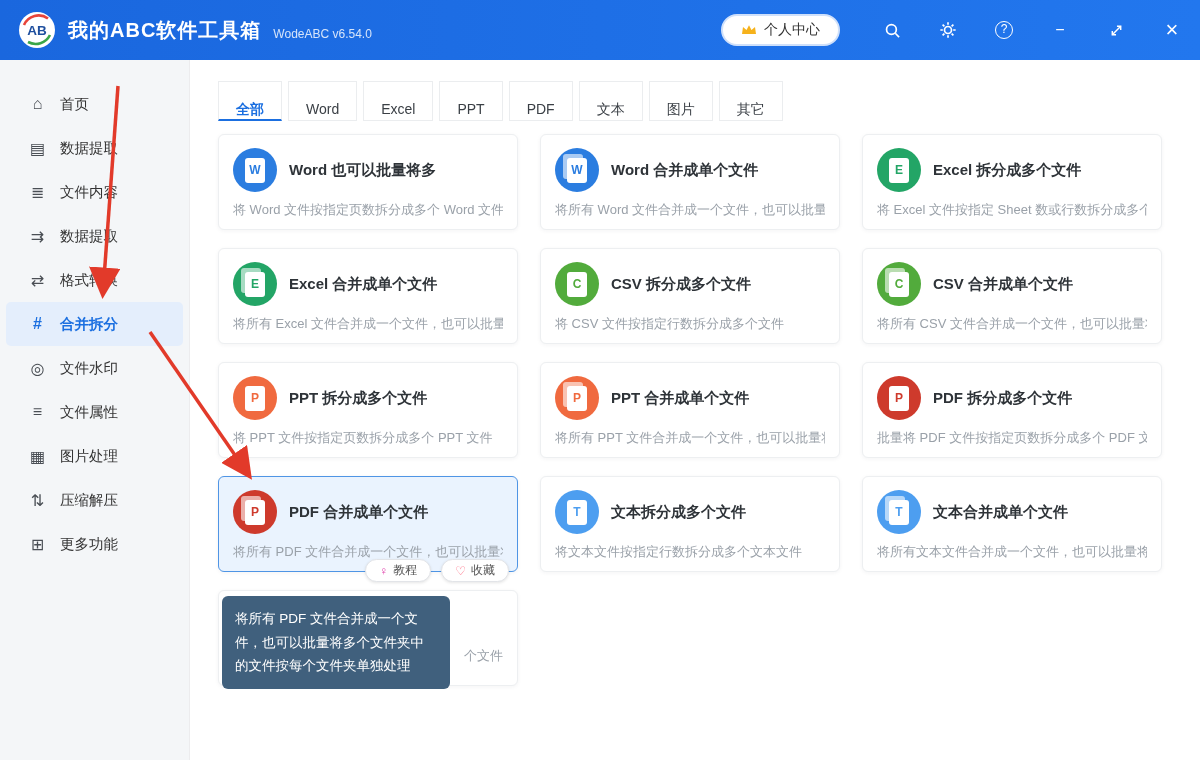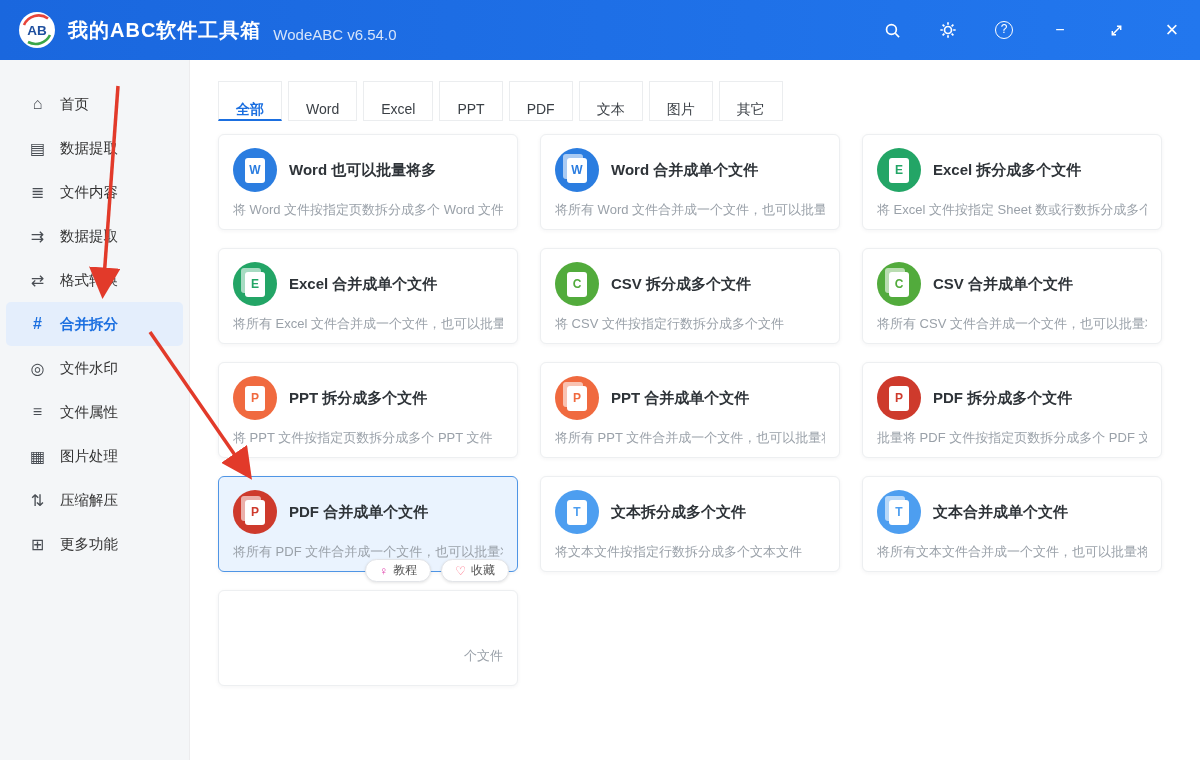--- a/index.html
+++ b/index.html
@@ -5,21 +5,21 @@
   * { margin:0; padding:0; box-sizing:border-box; }
   html,body { width:1200px; height:760px; overflow:hidden;
     font-family:"Liberation Sans","DejaVu Sans",sans-serif; background:#fff; }
   .app { position:relative; width:1200px; height:760px; }
 
   
   .titlebar { height:60px; background:linear-gradient(90deg,#1a67de,#2277ee);
     display:flex; align-items:center; padding-left:18px; }
   .logo { width:38px; height:38px; margin-right:12px; flex:none; }
   .app-title { color:#fff; font-size:20px; font-weight:bold; margin-right:12px; letter-spacing:1px; }
-  .version { color:rgba(255,255,255,.82); font-size:15px; margin-top:8px; }
+  .version { color:rgba(255,255,255,.82); font-size:12px; margin-top:8px; }
   .tb-right { margin-left:auto; display:flex; align-items:center; height:60px; }
   .pc-btn { background:#fff; border:2px solid #cfe0fa; border-radius:17px; height:32px;
     display:flex; align-items:center; gap:7px; padding:0 18px; font-size:14px; color:#333;
     margin-right:24px; cursor:pointer; }
   .tb-ico { width:56px; height:60px; display:flex; align-items:center; justify-content:center;
     color:#fff; cursor:pointer; }
   .help-circle { width:18px; height:18px; border:1.5px solid #fff; border-radius:50%;
     font-size:12px; line-height:15px; text-align:center; color:#fff; }
   .min-glyph { font-size:16px; } .close-glyph { font-size:22px; line-height:1; }
 
@@ -79,20 +79,28 @@
         <circle cx="19" cy="19" r="18" fill="#fff"></circle>
         <path d="M6 14 A16 16 0 0 1 30 7.5" stroke="#e8443a" stroke-width="2.6" fill="none"></path>
         <path d="M32 24 A16 16 0 0 1 10 31" stroke="#3aa648" stroke-width="2.6" fill="none"></path>
         <text x="19" y="24" text-anchor="middle" font-size="13.5" font-weight="bold" fill="#1f4f9e">AB</text>
       </svg>
     </span>
     <span class="app-title">我的ABC软件工具箱</span>
     <span class="version">WodeABC v6.54.0</span>
 
     <div class="tb-right">
+      <div class="pc-btn">
+        <span style="display:flex;">
+          <svg viewBox="0 0 16 12" width="16" height="12">
+              <path d="M1 10 L2 3 L5.5 6 L8 1.2 L10.5 6 L14 3 L15 10 Z" fill="#f6b21b"></path>
+            </svg>
+        </span>
+        <span>个人中心</span>
+      </div>
       <div class="tb-ico">
         <svg viewBox="0 0 16 16" width="17" height="17">
             <circle cx="7" cy="7" r="4.6" stroke="#fff" fill="none" stroke-width="1.6"></circle>
             <path d="M10.6 10.6 L14.2 14.2" stroke="#fff" stroke-width="1.6"></path>
           </svg>
       </div>
       <div class="tb-ico">
         <svg viewBox="0 0 16 16" width="18" height="18">
             <g stroke="#fff" stroke-width="1.5" fill="none">
               <circle cx="8" cy="8" r="3.1"></circle>
@@ -303,20 +311,21 @@
                 <span class="doc front" style="color:#4d9ef0">T</span>
               </span>
               <span class="card-title">文本合并成单个文件</span>
             </div>
             <div class="card-desc">将所有文本文件合并成一个文件，也可以批量将多</div>
           </div>
           <div class="card">
             <span class="frag">个文件</span>
           </div>
         </div>
+      <div class="tooltip">将所有 PDF 文件合并成一个文件，也可以批量将多个文件夹中的文件按每个文件夹单独处理</div>
     </section>
   </div>
 
   <svg class="arrows" width="1200" height="760">
     <defs>
       <marker id="ah" markerWidth="9" markerHeight="9" refX="7" refY="4.5" orient="auto">
         <path d="M0,0 L9,4.5 L0,9 z" fill="#e23a2a"></path>
       </marker>
     </defs>
     <line x1="118" y1="86" x2="103" y2="292" stroke="#e23a2a" stroke-width="3.5" marker-end="url(#ah)"></line>

